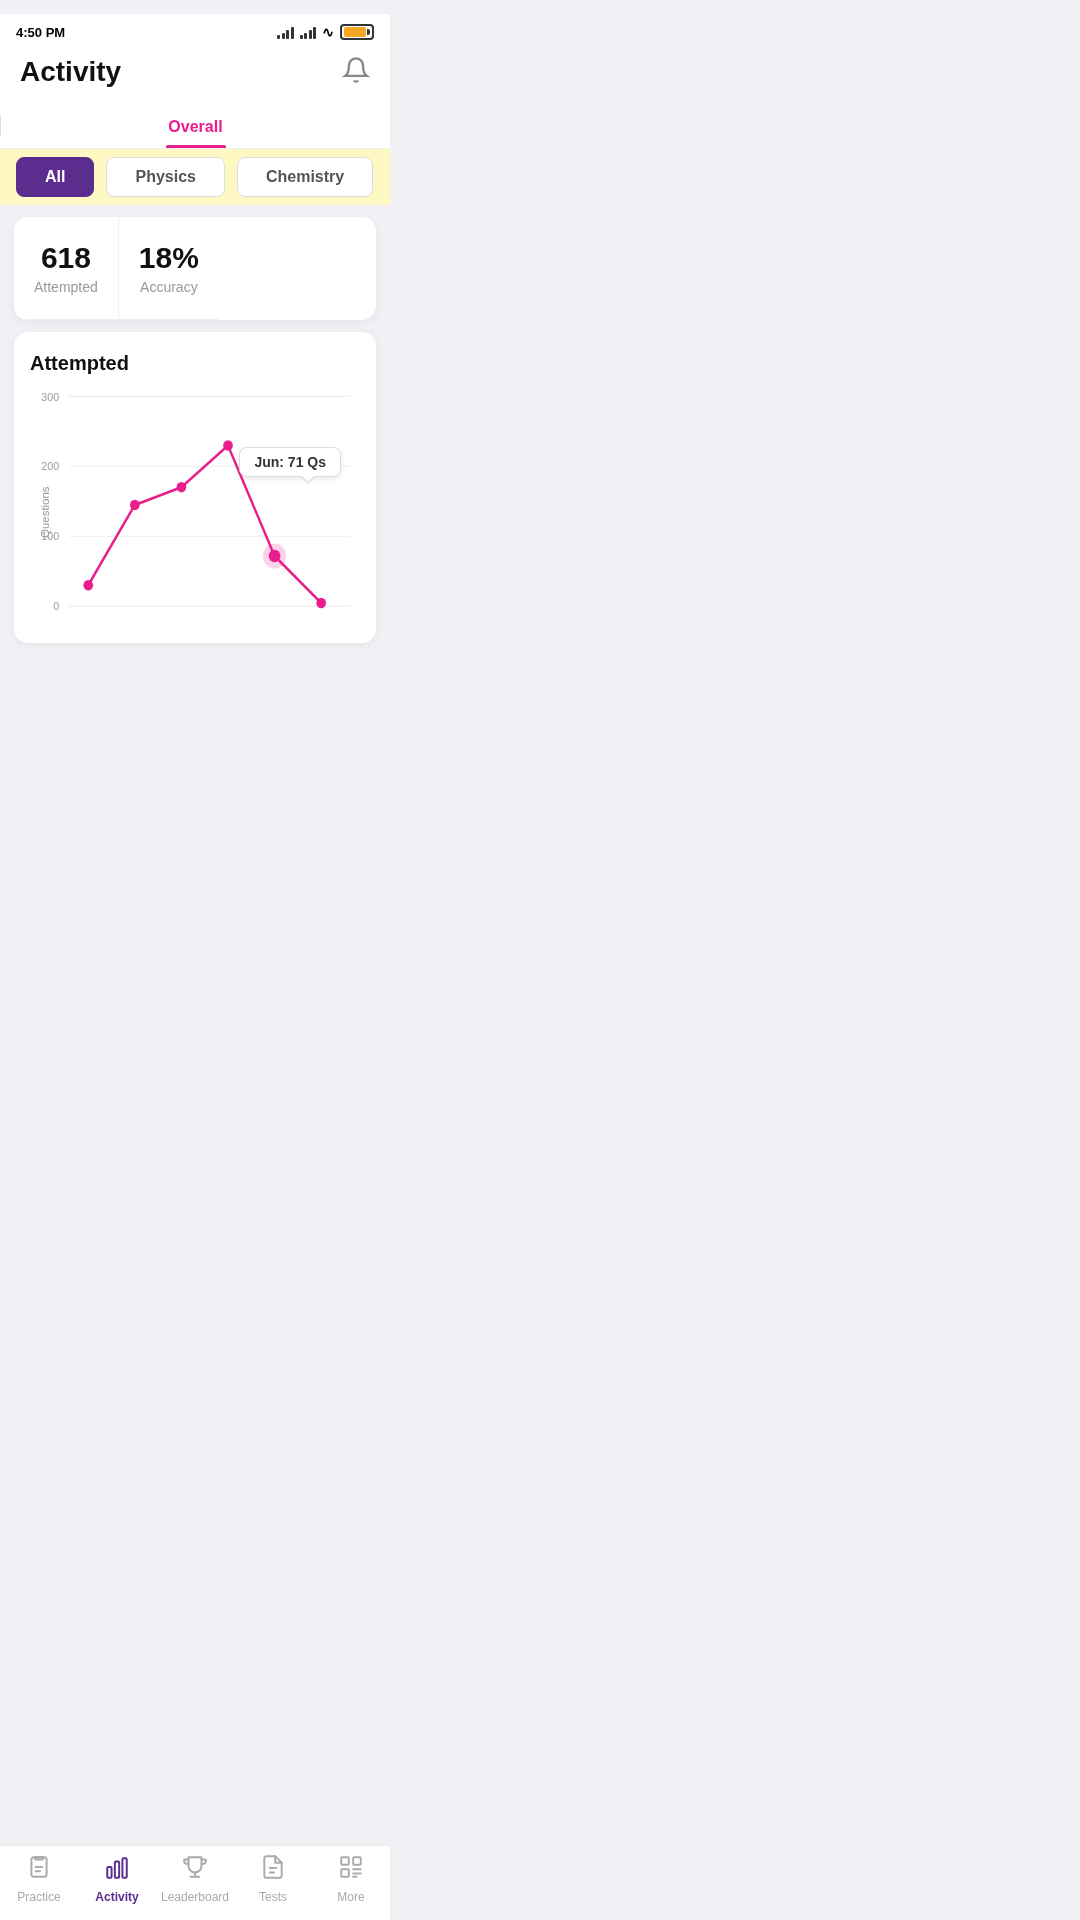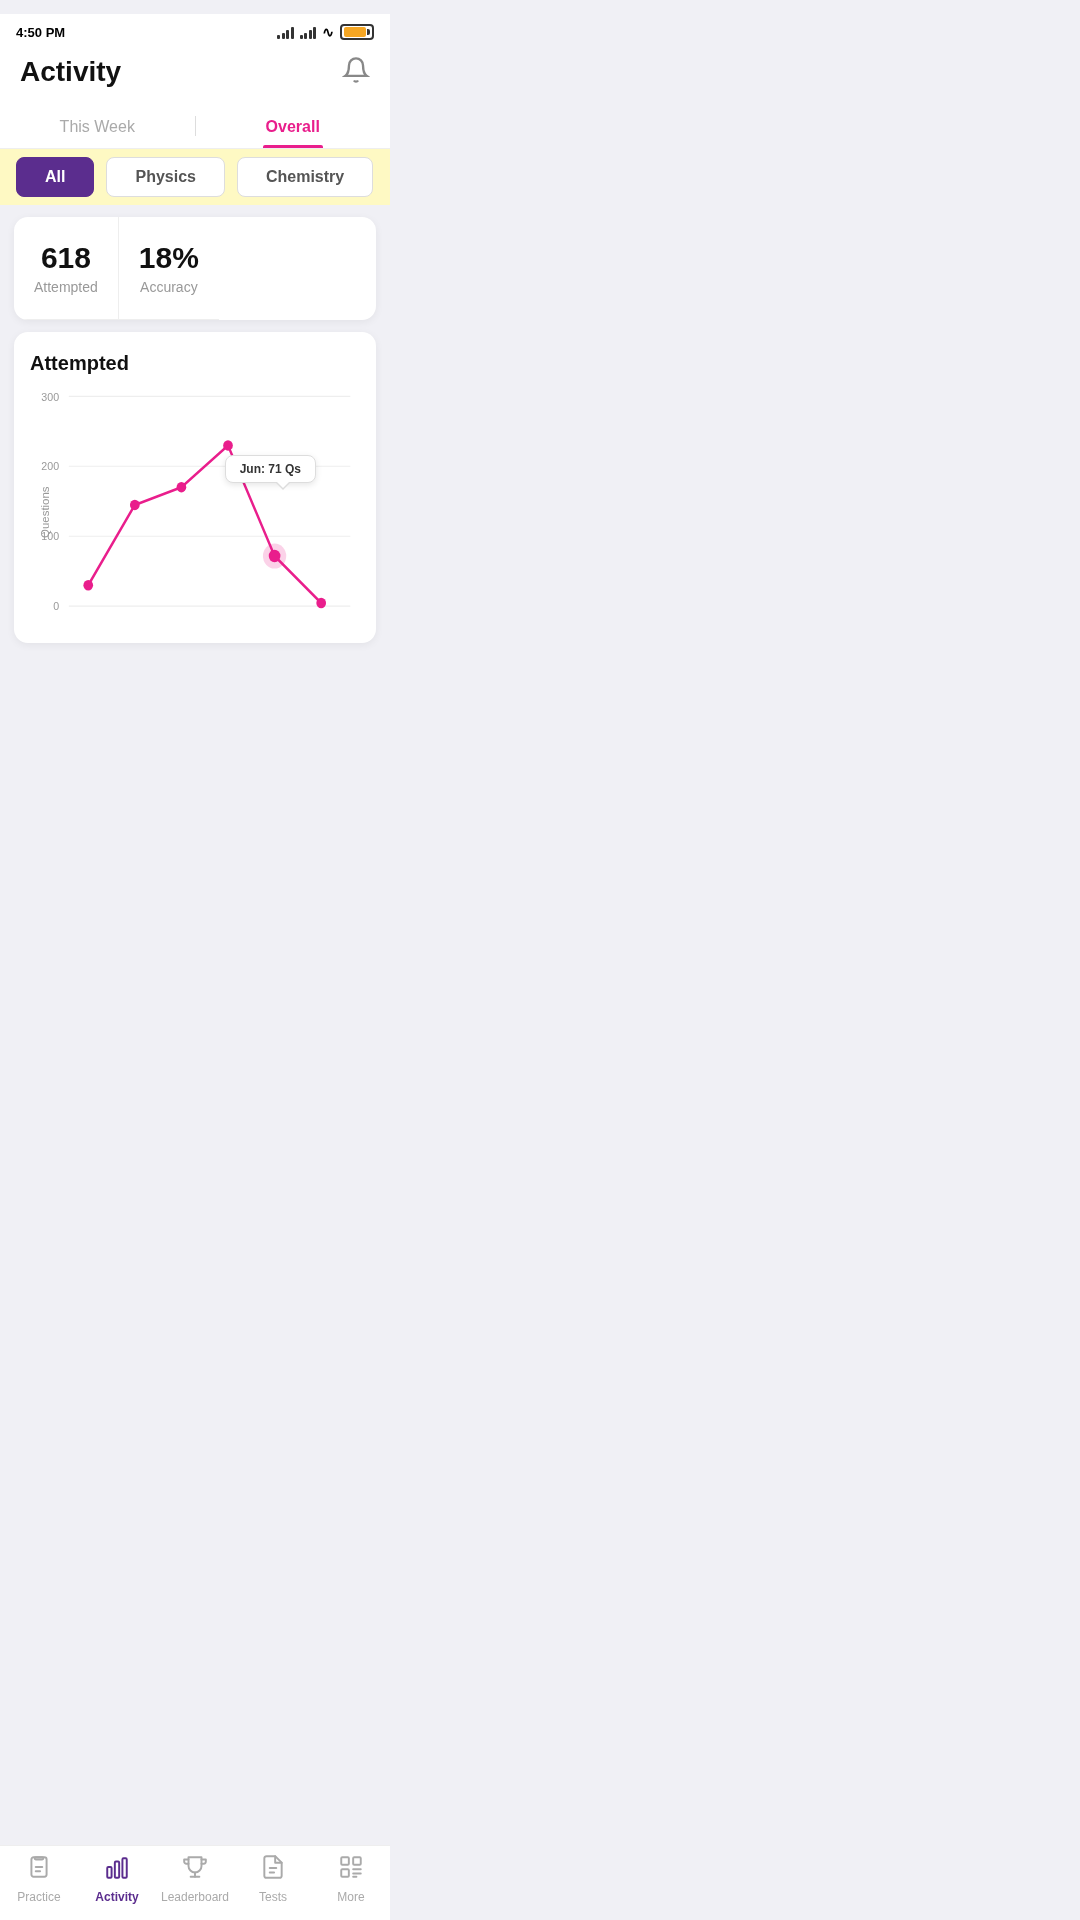--- a/index.html
+++ b/index.html
@@ -190,31 +190,30 @@
       height: 240px;
     }
     .chart-area svg {
       width: 100%;
       height: 100%;
     }
 
     
     .tooltip-box {
       position: absolute;
-      right: 44px;
+      right: 19px;
       top: 60px;
       background: #fff;
       border: 1.5px solid #ddd;
       border-radius: 8px;
       padding: 6px 14px;
-      font-size: 12px;
+      font-size: 14px;
       font-weight: 600;
       color: #333;
       box-shadow: 0 2px 6px rgba(0,0,0,0.1);
-      margin-top: 8px;
     }
     .tooltip-box::after {
       content: '';
       position: absolute;
       bottom: -8px;
       right: 24px;
       width: 0;
       height: 0;
       border-left: 8px solid transparent;
       border-right: 8px solid transparent;
@@ -317,21 +316,20 @@
   <span class="header-title">Activity</span>
   <div class="bell-icon">
     <svg viewBox="0 0 24 24">
       <path d="M18 8A6 6 0 0 0 6 8c0 7-3 9-3 9h18s-3-2-3-9"></path>
       <path d="M13.73 21a2 2 0 0 1-3.46 0"></path>
     </svg>
   </div>
 </div>
 
 <div class="tabs-container">
-  <div class="tab">This Week</div>
   <div class="tab-divider"></div>
   <div class="tab active">Overall</div>
 </div>
 
 <div class="filter-bar">
   <div class="filter-chip active">All</div>
   <div class="filter-chip">Physics</div>
   <div class="filter-chip">Chemistry</div>
 </div>
 

